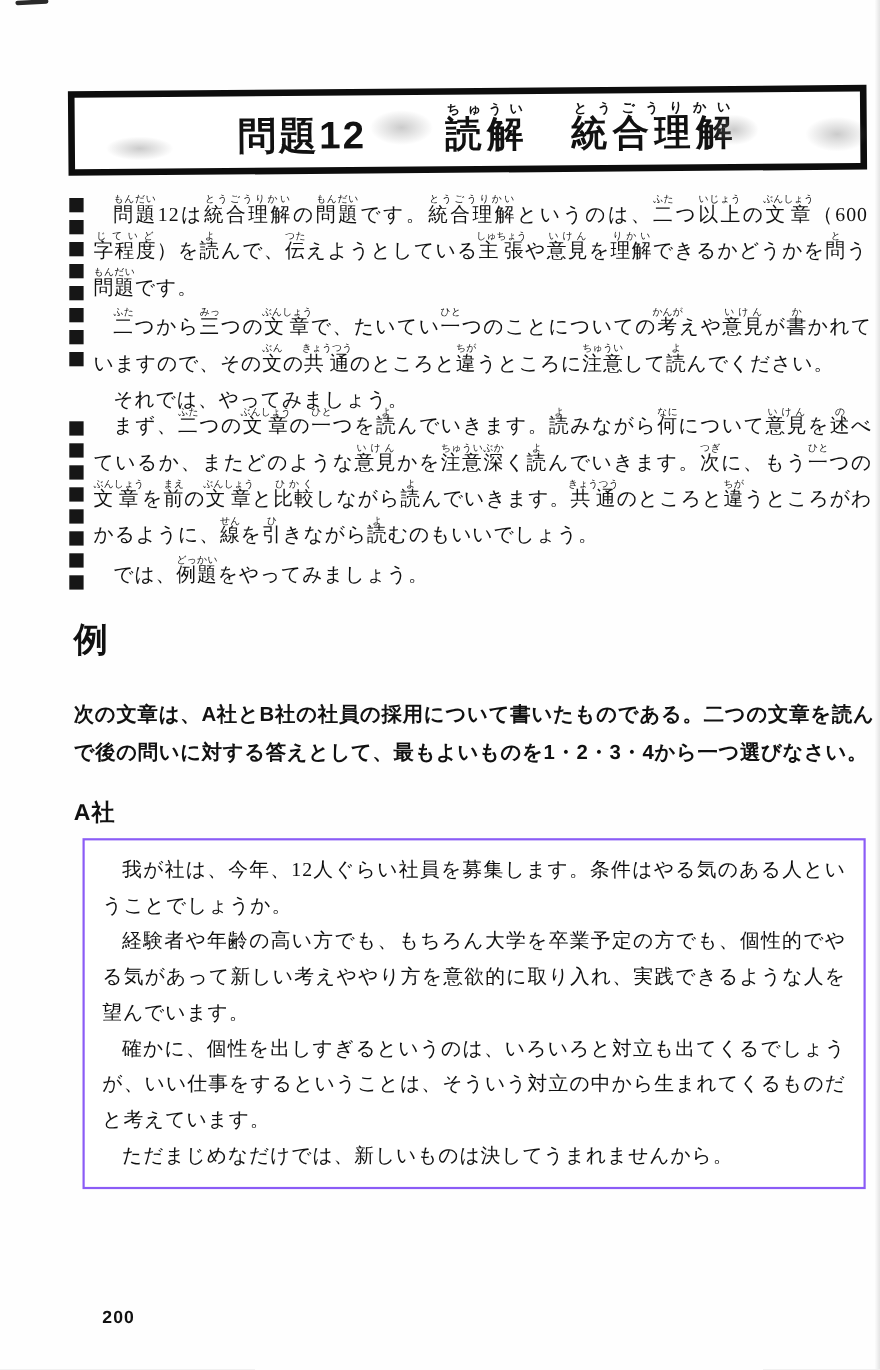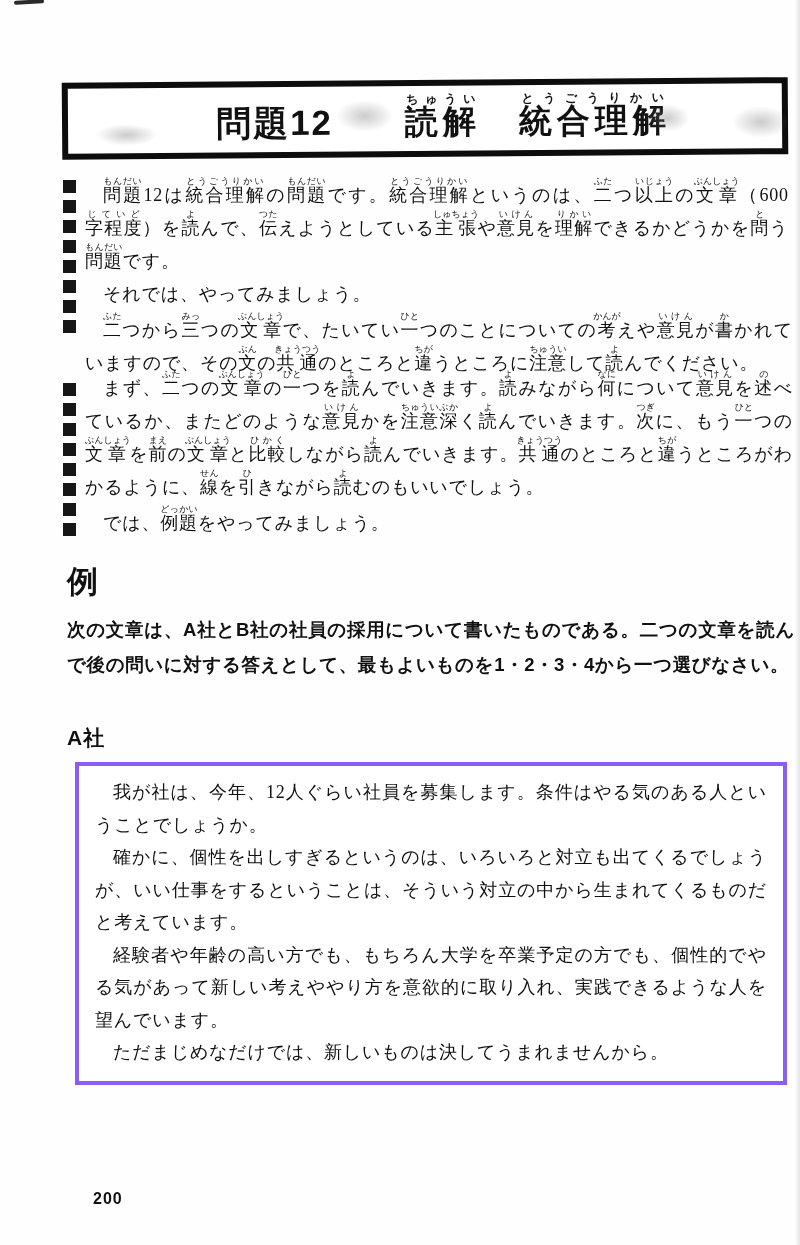--- a/index.html
+++ b/index.html
@@ -49,33 +49,33 @@
   }
   .para rt, .textblock rt { font-size:9px; font-weight:normal; letter-spacing:0; }
 
   
   .example-heading {
     position:absolute; left:67px; top:561px; margin:0;
     font-family:"Liberation Sans","DejaVu Sans",sans-serif;
     font-size:31px; font-weight:bold;
   }
   .example-instruction {
-    position:absolute; left:67px; top:612px; width:728px; margin:0;
+    position:absolute; left:67px; top:631px; width:728px; margin:0;
     font-family:"Liberation Sans","DejaVu Sans",sans-serif;
     font-size:18.5px; font-weight:bold; line-height:35px; letter-spacing:0.6px;
     text-align:justify; text-justify:inter-ideograph;
   }
   .company-heading {
     position:absolute; left:67px; top:724px; margin:0;
     font-family:"Liberation Sans","DejaVu Sans",sans-serif;
     font-size:21px; font-weight:bold; letter-spacing:1px;
   }
   .company-box {
     position:absolute; left:75px; top:762px; width:712px; box-sizing:border-box;
-    border:4px solid #8b5cf6; background:#fff; padding:10px 16px 12px 16px;
+    border:2px solid #8b5cf6; background:#fff; padding:10px 16px 12px 16px;
   }
   .company-box .para { line-height:32.5px; }
 
   .page-number {
     position:absolute; left:93px; top:1190px;
     font-family:"Liberation Sans","DejaVu Sans",sans-serif;
     font-size:16px; font-weight:bold; letter-spacing:1px;
   }
 </style>
 </head>
@@ -111,37 +111,37 @@
     <span></span>
     <span></span>
     <span></span>
     <span></span>
     <span></span>
     <span></span>
   </div>
 
   <section class="textblock intro">
       <p class="para"><ruby>問題<rt>もんだい</rt></ruby>12は<ruby>統合理解<rt>とうごうりかい</rt></ruby>の<ruby>問題<rt>もんだい</rt></ruby>です。<ruby>統合理解<rt>とうごうりかい</rt></ruby>というのは、<ruby>二<rt>ふた</rt></ruby>つ<ruby>以上<rt>いじょう</rt></ruby>の<ruby>文章<rt>ぶんしょう</rt></ruby>（600<ruby>字程度<rt>じていど</rt></ruby>）を<ruby>読<rt>よ</rt></ruby>んで、<ruby>伝<rt>つた</rt></ruby>えようとしている<ruby>主張<rt>しゅちょう</rt></ruby>や<ruby>意見<rt>いけん</rt></ruby>を<ruby>理解<rt>りかい</rt></ruby>できるかどうかを<ruby>問<rt>と</rt></ruby>う<ruby>問題<rt>もんだい</rt></ruby>です。</p>
+      <p class="para"><ruby>二<rt>ふた</rt></ruby>つから<ruby>三<rt>みっ</rt></ruby>つの<ruby>文章<rt>ぶんしょう</rt></ruby>で、たいてい<ruby>一<rt>ひと</rt></ruby>つのことについての<ruby>考<rt>かんが</rt></ruby>えや<ruby>意見<rt>いけん</rt></ruby>が<ruby>書<rt>か</rt></ruby>かれていますので、その<ruby>文<rt>ぶん</rt></ruby>の<ruby>共通<rt>きょうつう</rt></ruby>のところと<ruby>違<rt>ちが</rt></ruby>うところに<ruby>注意<rt>ちゅうい</rt></ruby>して<ruby>読<rt>よ</rt></ruby>んでください。</p>
       <p class="para">それでは、やってみましょう。</p>
-      <p class="para"><ruby>二<rt>ふた</rt></ruby>つから<ruby>三<rt>みっ</rt></ruby>つの<ruby>文章<rt>ぶんしょう</rt></ruby>で、たいてい<ruby>一<rt>ひと</rt></ruby>つのことについての<ruby>考<rt>かんが</rt></ruby>えや<ruby>意見<rt>いけん</rt></ruby>が<ruby>書<rt>か</rt></ruby>かれていますので、その<ruby>文<rt>ぶん</rt></ruby>の<ruby>共通<rt>きょうつう</rt></ruby>のところと<ruby>違<rt>ちが</rt></ruby>うところに<ruby>注意<rt>ちゅうい</rt></ruby>して<ruby>読<rt>よ</rt></ruby>んでください。</p>
     </section>
 
   <section class="textblock steps">
       <p class="para">まず、<ruby>二<rt>ふた</rt></ruby>つの<ruby>文章<rt>ぶんしょう</rt></ruby>の<ruby>一<rt>ひと</rt></ruby>つを<ruby>読<rt>よ</rt></ruby>んでいきます。<ruby>読<rt>よ</rt></ruby>みながら<ruby>何<rt>なに</rt></ruby>について<ruby>意見<rt>いけん</rt></ruby>を<ruby>述<rt>の</rt></ruby>べているか、またどのような<ruby>意見<rt>いけん</rt></ruby>かを<ruby>注意深<rt>ちゅういぶか</rt></ruby>く<ruby>読<rt>よ</rt></ruby>んでいきます。<ruby>次<rt>つぎ</rt></ruby>に、もう<ruby>一<rt>ひと</rt></ruby>つの<ruby>文章<rt>ぶんしょう</rt></ruby>を<ruby>前<rt>まえ</rt></ruby>の<ruby>文章<rt>ぶんしょう</rt></ruby>と<ruby>比較<rt>ひかく</rt></ruby>しながら<ruby>読<rt>よ</rt></ruby>んでいきます。<ruby>共通<rt>きょうつう</rt></ruby>のところと<ruby>違<rt>ちが</rt></ruby>うところがわかるように、<ruby>線<rt>せん</rt></ruby>を<ruby>引<rt>ひ</rt></ruby>きながら<ruby>読<rt>よ</rt></ruby>むのもいいでしょう。</p>
       <p class="para">では、<ruby>例題<rt>どっかい</rt></ruby>をやってみましょう。</p>
     </section>
 
   <h2 class="example-heading">例</h2>
 
   <p class="example-instruction">次の文章は、A社とB社の社員の採用について書いたものである。二つの文章を読んで後の問いに対する答えとして、最もよいものを1・2・3・4から一つ選びなさい。</p>
 
   <h3 class="company-heading">A社</h3>
 
   <div class="company-box">
       <p class="para">我が社は、今年、12人ぐらい社員を募集します。条件はやる気のある人ということでしょうか。</p>
+      <p class="para">経験者や年齢の高い方でも、もちろん大学を卒業予定の方でも、個性的でやる気があって新しい考えややり方を意欲的に取り入れ、実践できるような人を望んでいます。</p>
       <p class="para">確かに、個性を出しすぎるというのは、いろいろと対立も出てくるでしょうが、いい仕事をするということは、そういう対立の中から生まれてくるものだと考えています。</p>
-      <p class="para">経験者や年齢の高い方でも、もちろん大学を卒業予定の方でも、個性的でやる気があって新しい考えややり方を意欲的に取り入れ、実践できるような人を望んでいます。</p>
       <p class="para">ただまじめなだけでは、新しいものは決してうまれませんから。</p>
     </div>
 
   <div class="page-number">200</div>
 
 </div>
 
 </body></html>

